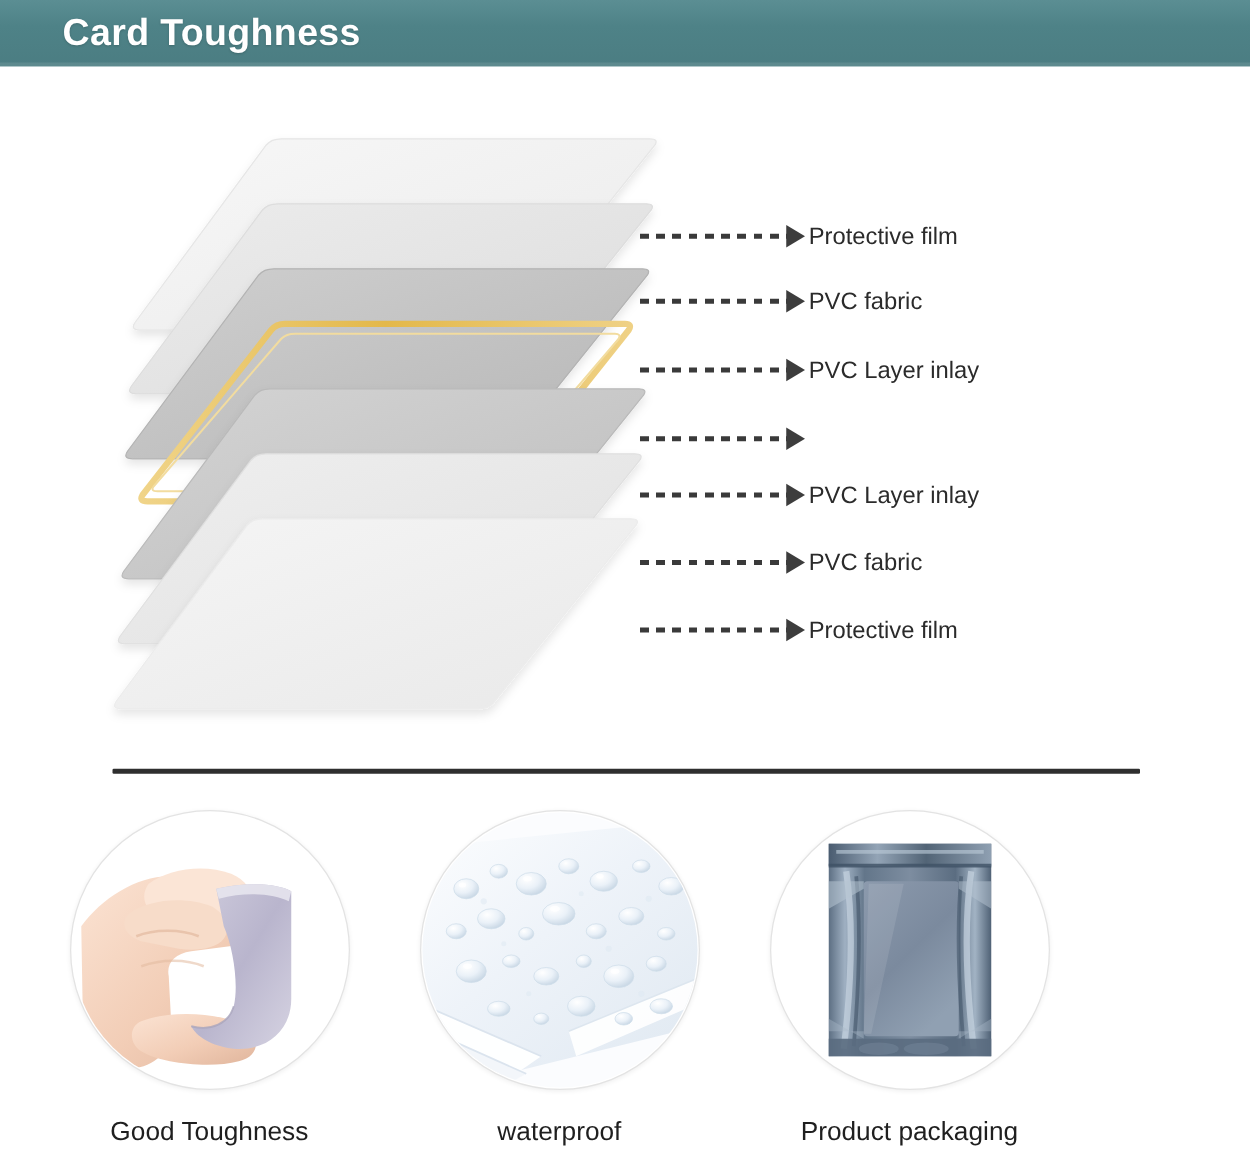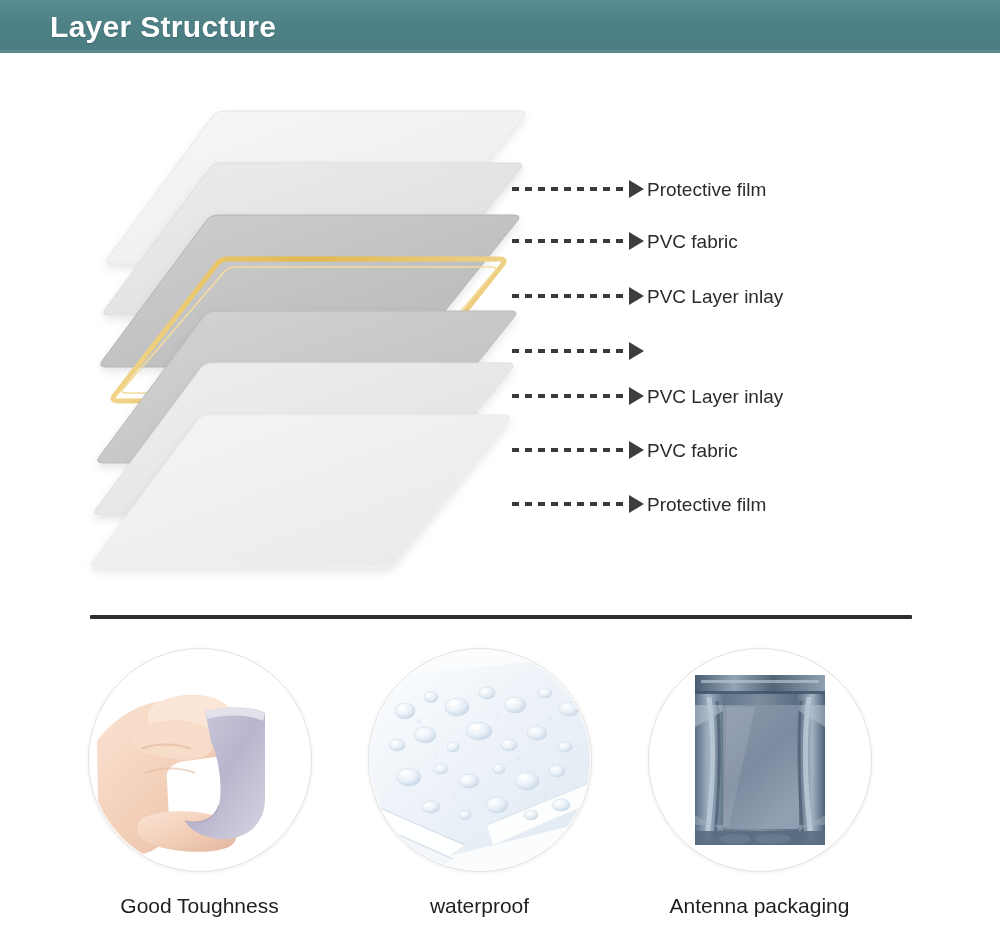--- a/index.html
+++ b/index.html
@@ -63,42 +63,42 @@
   .divider{
     position:absolute;left:90px;top:615px;width:822px;height:4px;
     background:#2f2f2f;
     border-radius:1px;
     box-shadow:0 1px 0 rgba(255,255,255,0.6);
   }
 
   
   .features{
     position:absolute;left:0;top:648px;width:895px;height:285px;
-    display:flex;justify-content:center;align-items:flex-start;padding-left:32px;
+    display:flex;justify-content:center;align-items:flex-start;
   }
   .feature{
     width:280px;display:flex;flex-direction:column;align-items:center;
   }
   .feature-circle{
     width:222px;height:222px;border-radius:50%;
     background:#ffffff;
     border:1px solid #e3e3e3;
     box-shadow:0 1px 4px rgba(0,0,0,0.07);
     position:relative;overflow:hidden;
   }
   .feature-circle svg{position:absolute;left:0;top:0;}
   .feature-label{
     margin-top:22px;font-size:21px;color:#1f1f1f;white-space:nowrap;
   }
 </style>
 </head>
 <body>
 
 <div class="header-bar">
-  <div class="header-title">Layer Structure</div>
+  <div class="header-title">Card Toughness</div>
 </div>
 
 <div class="diagram">
 
   <svg class="stack-svg" width="1000" height="560" viewBox="0 0 1000 560">
     <defs>
       <linearGradient id="gFilmA" x1="0" y1="0" x2="1" y2="1">
         <stop offset="0%" stop-color="#f7f7f7"></stop>
           <stop offset="100%" stop-color="#ebebeb"></stop>
       </linearGradient>
@@ -396,16 +396,16 @@
           <path d="M176,176 L150,176 L150,182 L176,166 Z" fill="#aab9c8" opacity="0.4"></path>
 
           <rect x="46" y="182" width="130" height="14" fill="#5a6c80" opacity="0.9"></rect>
           <ellipse cx="86" cy="190" rx="16" ry="5" fill="#6d7f93" opacity="0.7"></ellipse>
           <ellipse cx="124" cy="190" rx="18" ry="5" fill="#6d7f93" opacity="0.7"></ellipse>
 
           <path d="M78,58 L106,58 L80,178 L74,178 Z" fill="#ffffff" opacity="0.10"></path>
         </g>
       </svg>
     </div>
-    <div class="feature-label">Antenna packaging</div>
+    <div class="feature-label">Product packaging</div>
   </div>
 
 </div>
 
 </body></html>

